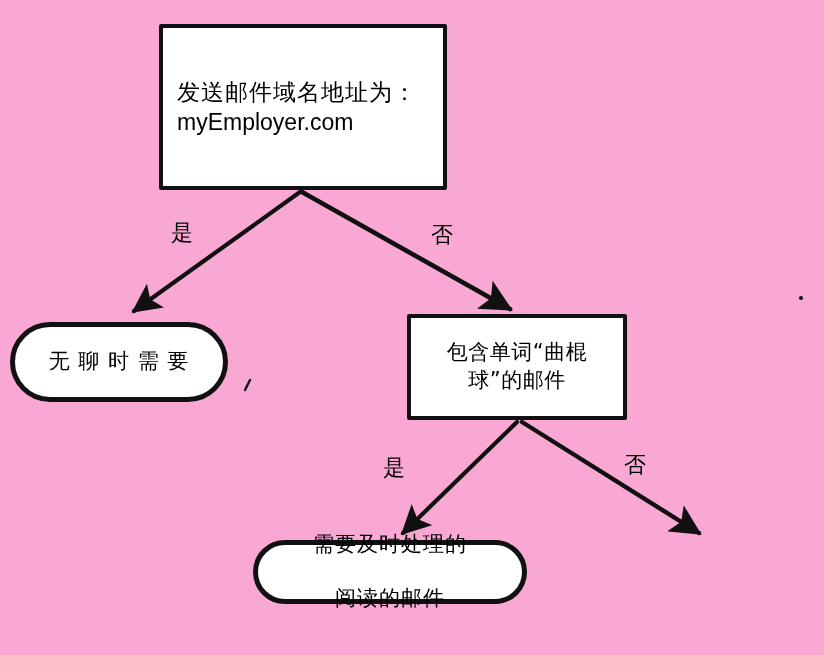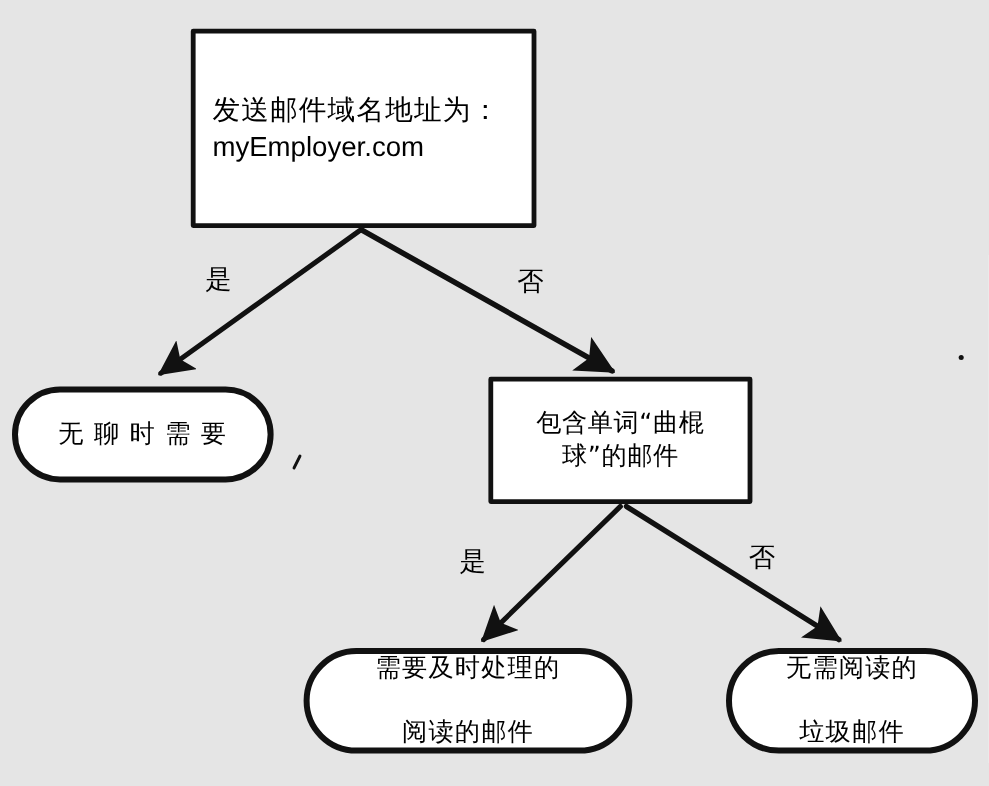--- a/index.html
+++ b/index.html
@@ -10,21 +10,21 @@
   body {
     width: 824px;
     height: 655px;
     font-family: "DejaVu Sans", sans-serif;
     overflow: hidden;
   }
   #diagram-root {
     position: relative;
     width: 824px;
     height: 655px;
-    background: #e5e5e5;
+    background: #f9a8d4;
   }
   #edges-layer {
     position: absolute;
     left: 0;
     top: 0;
     width: 824px;
     height: 655px;
   }
   .node {
     position: absolute;
@@ -92,21 +92,21 @@
     height: 80px;
   }
   #node-bored .node-line {
     font-size: 21px;
     letter-spacing: 1px;
   }
   #node-friend {
     left: 253px;
     top: 540px;
     width: 274px;
-    height: 88px;
+    height: 64px;
     text-align: center;
   }
   #node-friend .node-line {
     font-size: 21px;
     letter-spacing: 1px;
   }
   #node-junk {
     left: 605px;
     top: 540px;
     width: 210px;
@@ -169,23 +169,19 @@
   <div class="node node-decision" id="node-hockey">
     <span class="node-line">包含单词“曲棍</span>
     <span class="node-line">球”的邮件</span>
   </div>
 
   <div class="node node-leaf" id="node-friend">
     <span class="node-line">需要及时处理的</span>
     <span class="node-line">阅读的邮件</span>
   </div>
 
-  <div class="node node-leaf" id="node-junk">
-    <span class="node-line">无需阅读的</span>
-    <span class="node-line">垃圾邮件</span>
-  </div>
 
   <span class="edge-label" id="label-root-yes">是</span>
   <span class="edge-label" id="label-root-no">否</span>
   <span class="edge-label" id="label-hockey-yes">是</span>
   <span class="edge-label" id="label-hockey-no">否</span>
 
 </div>
 
 </body></html>

